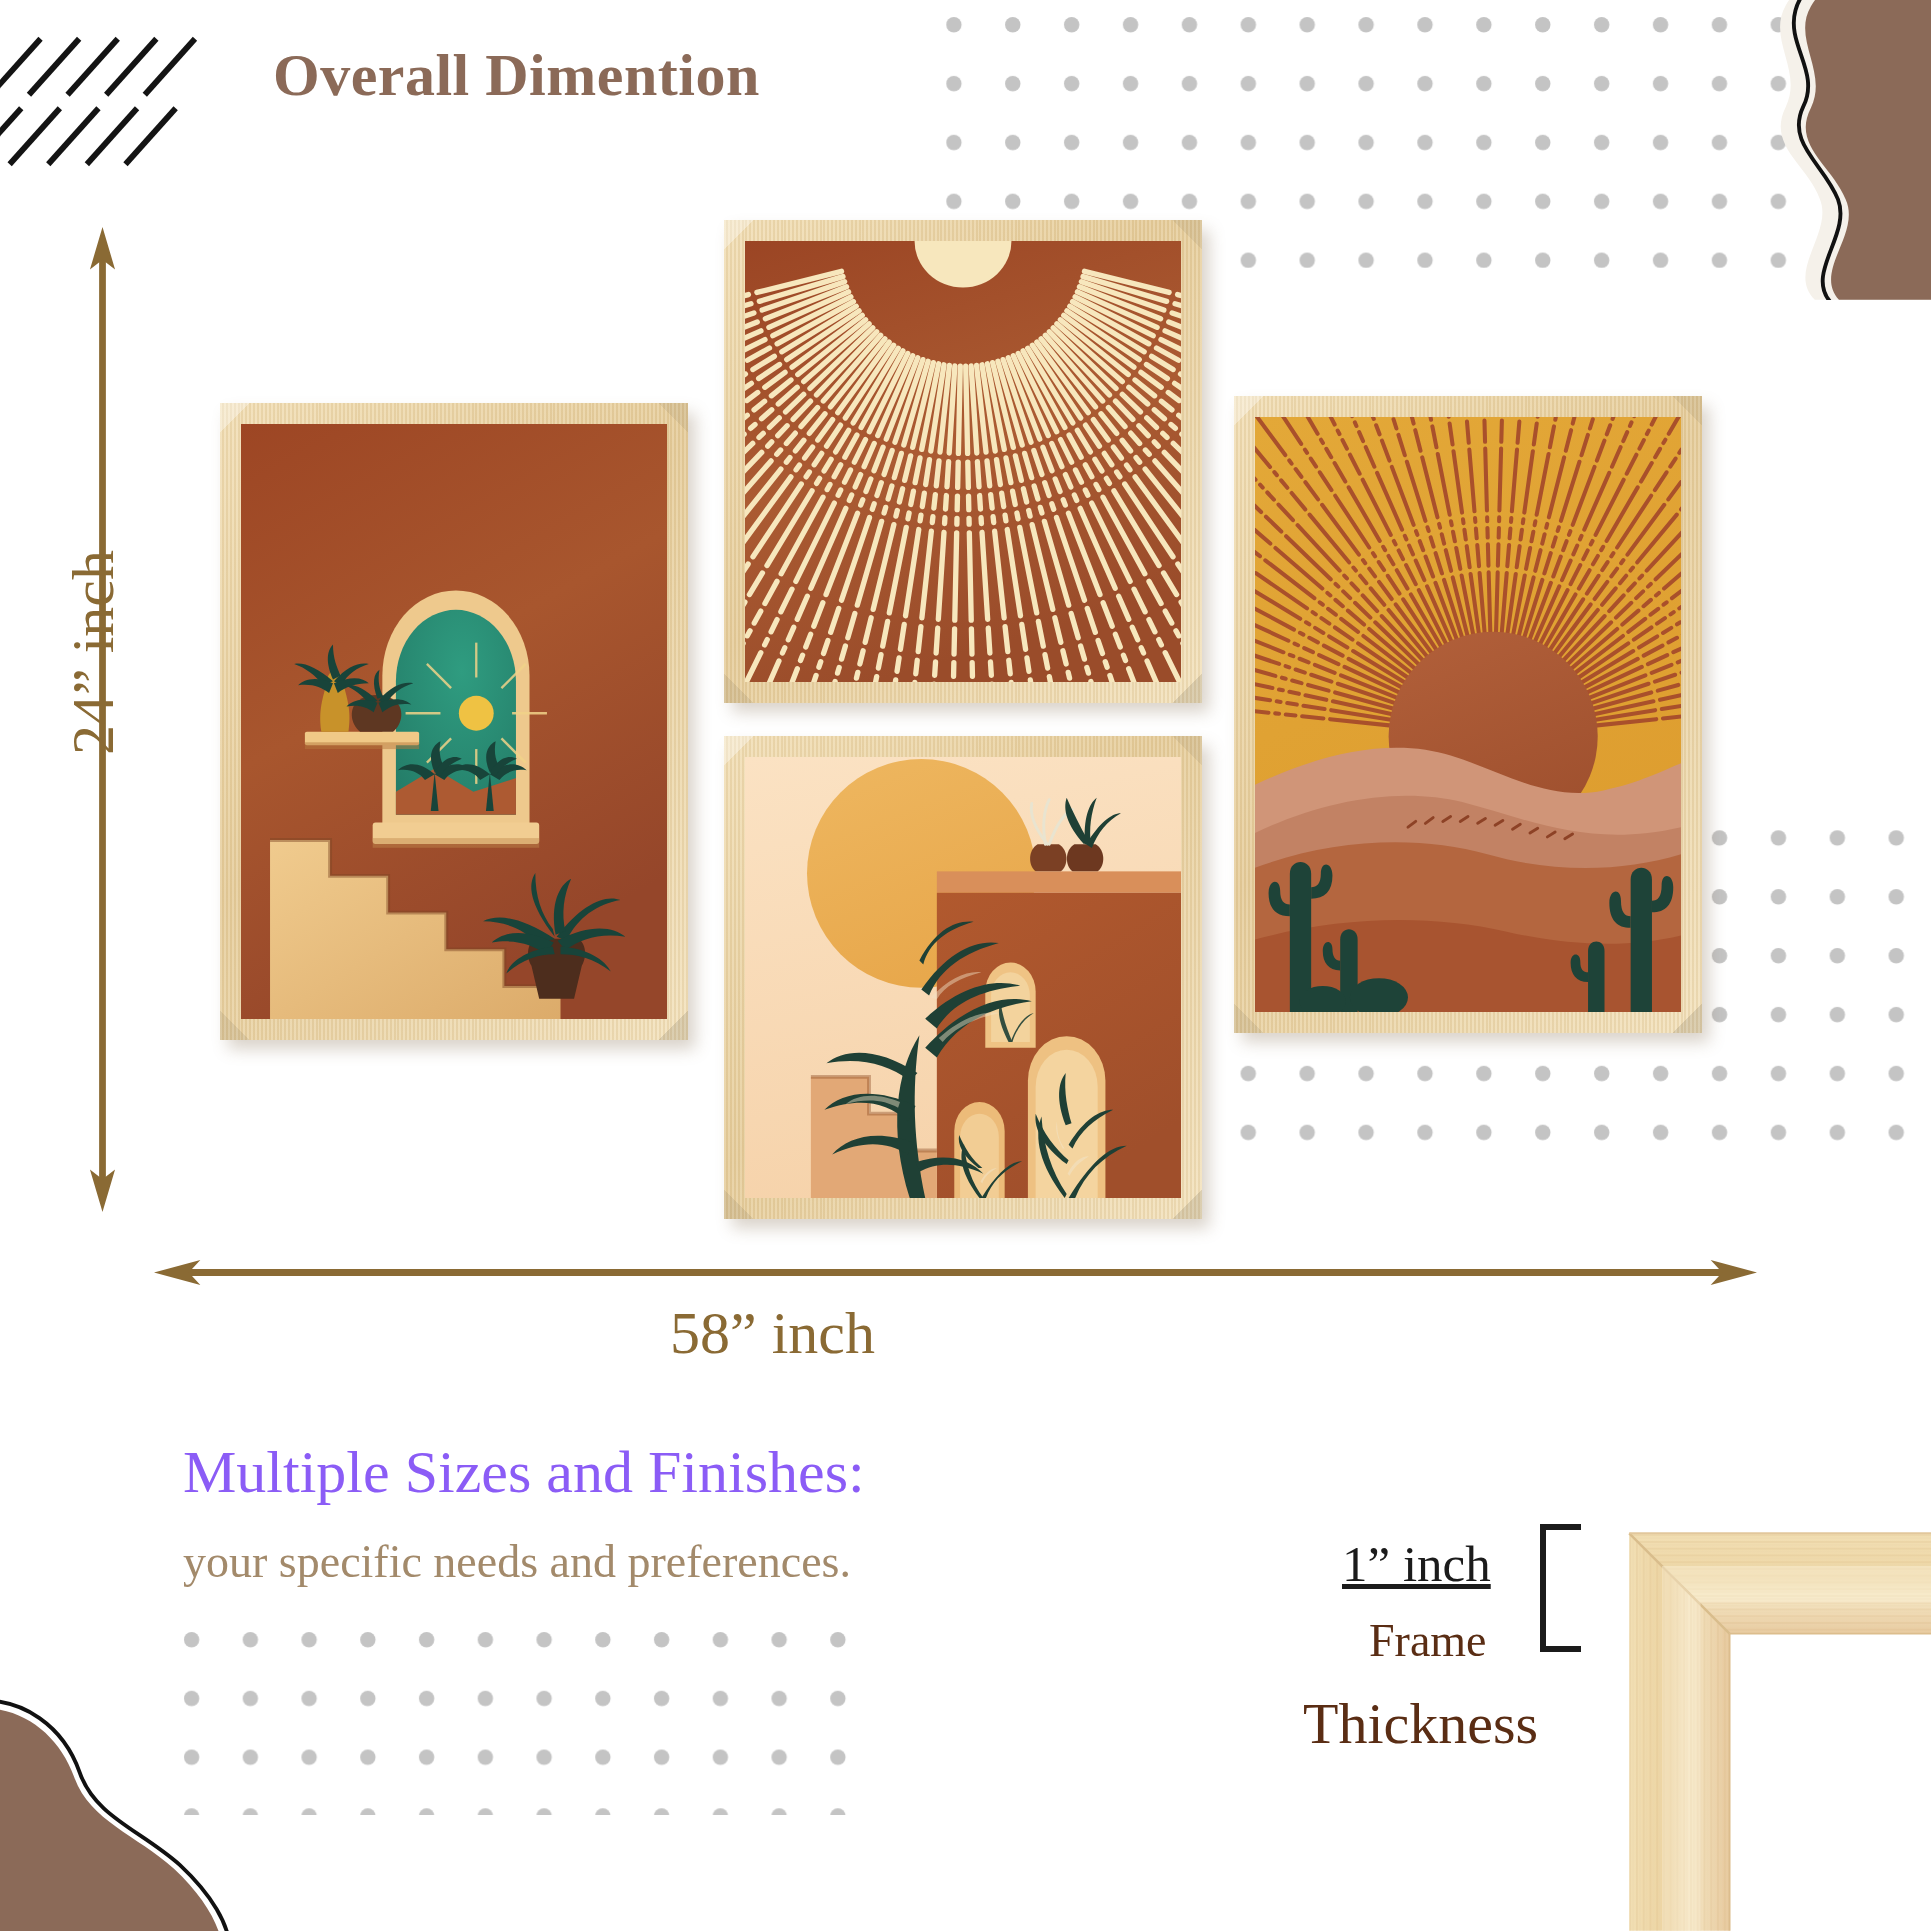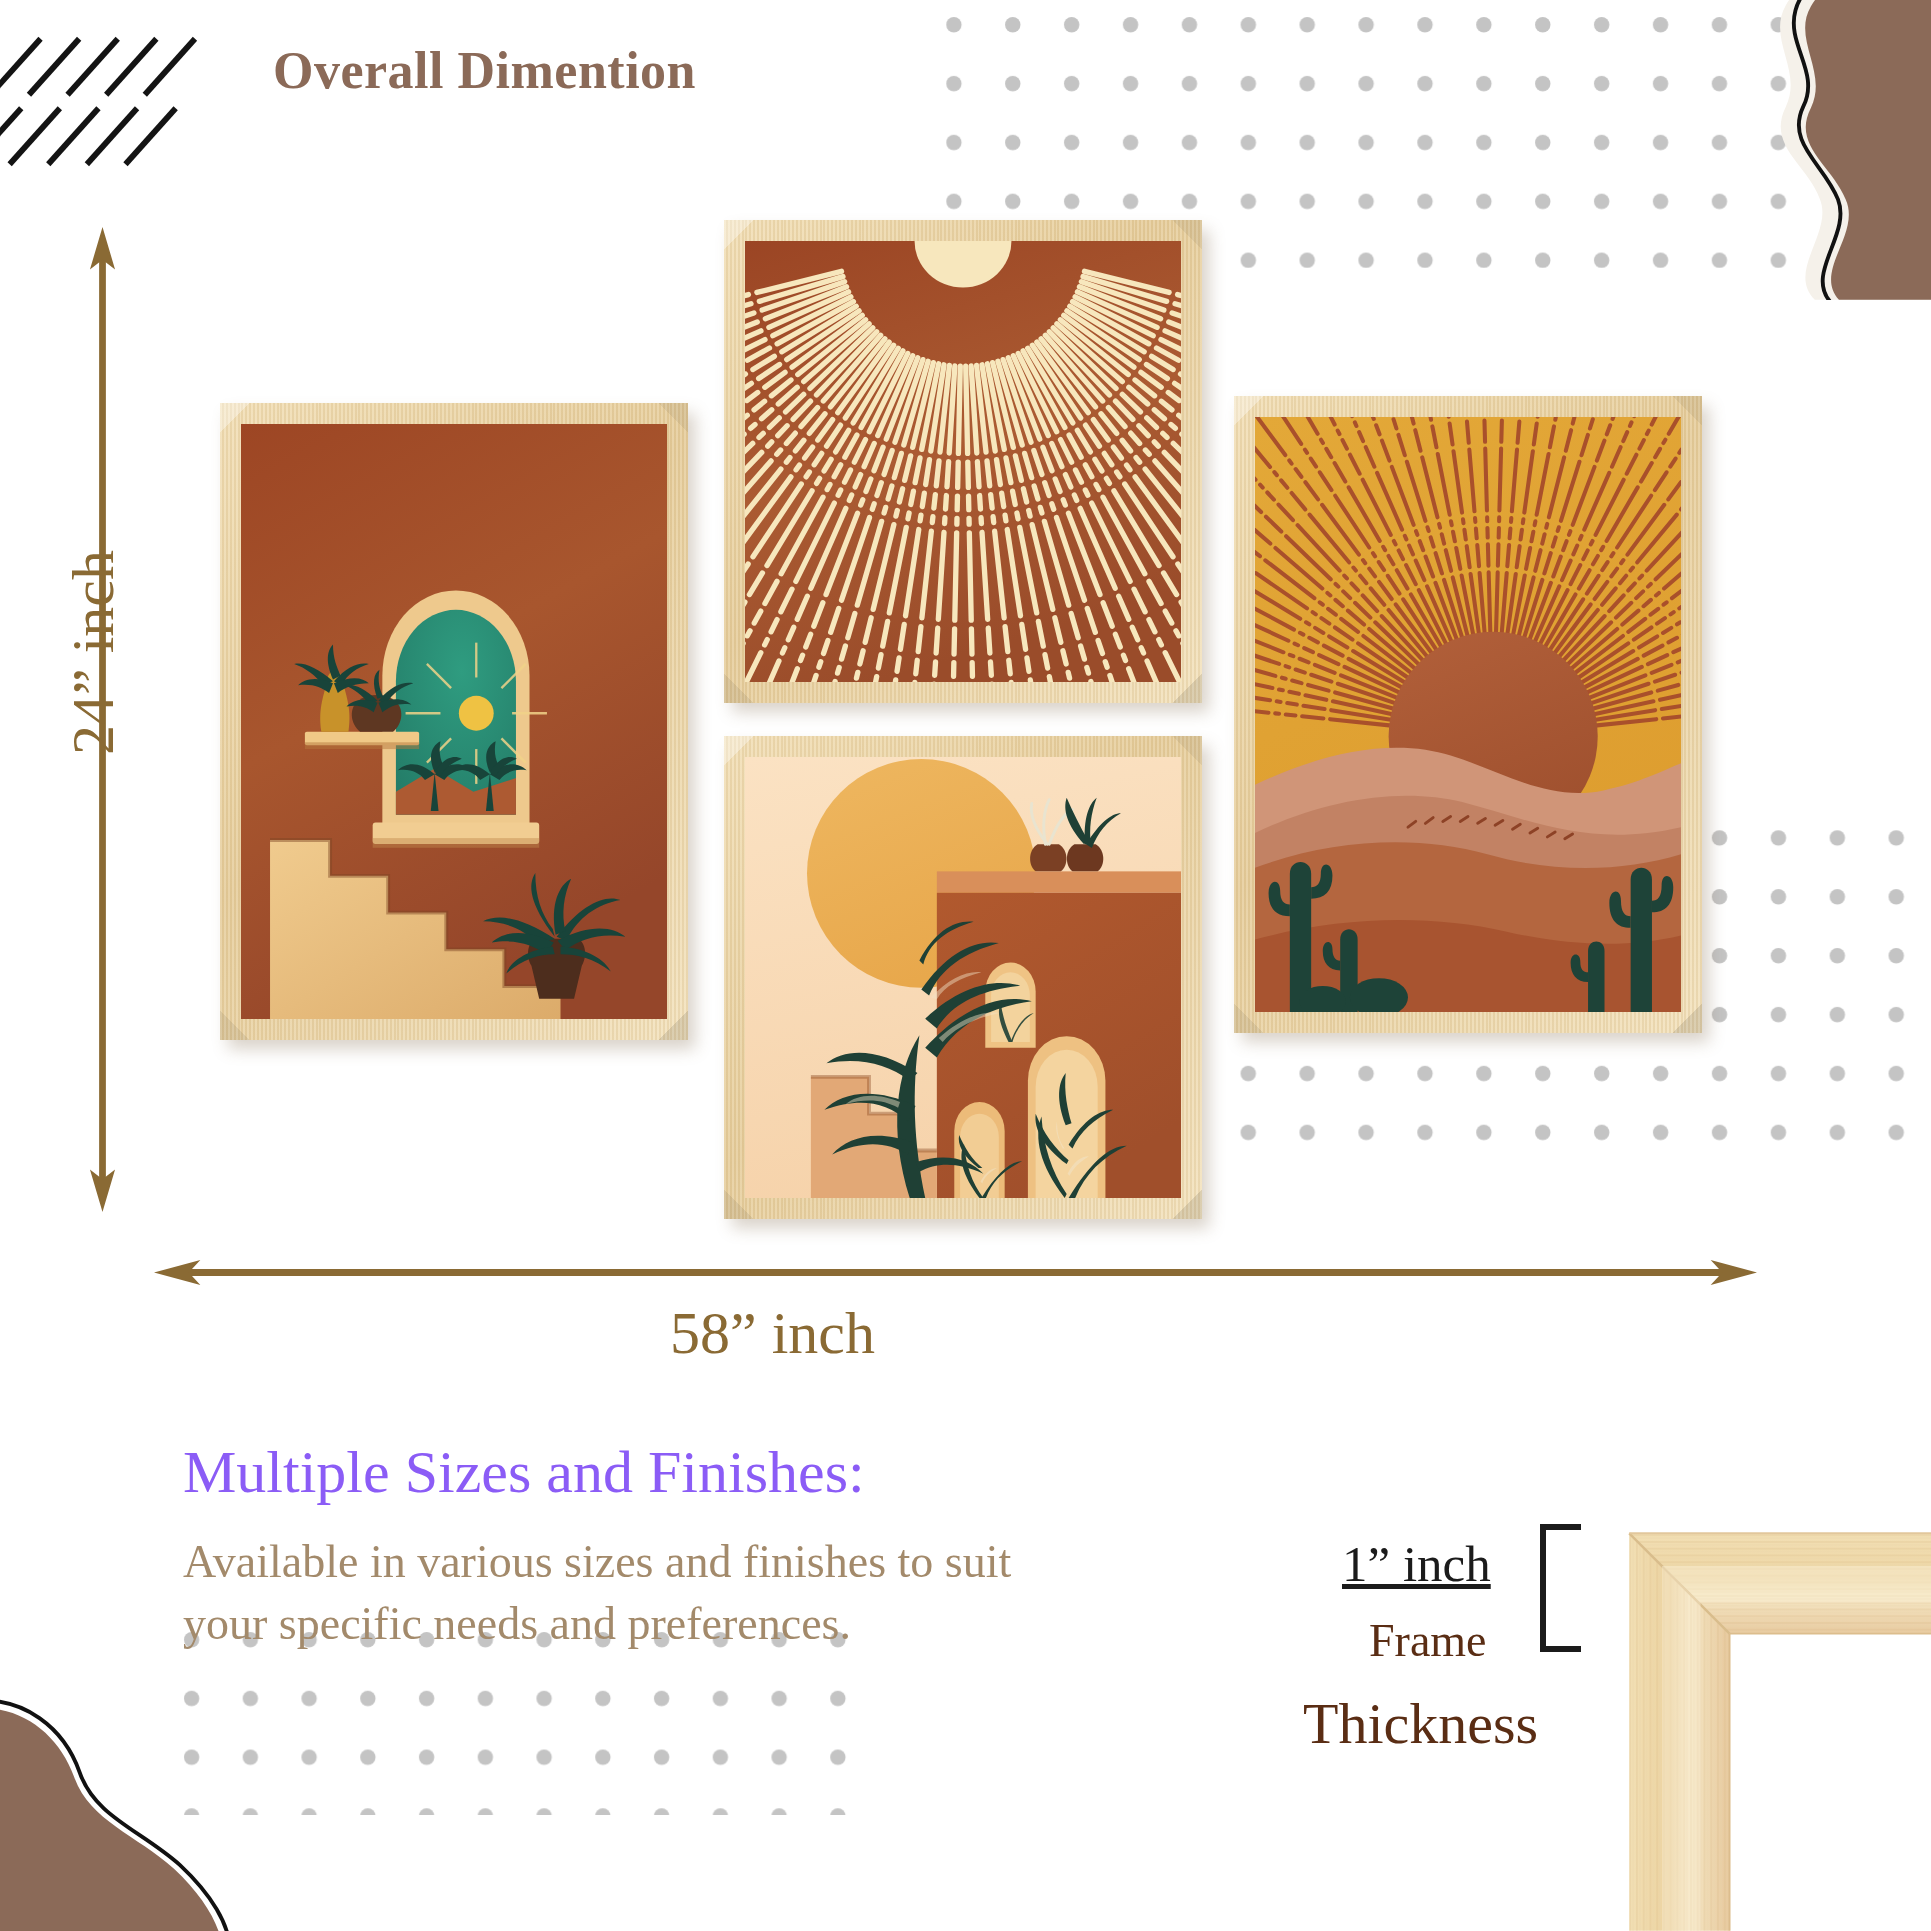--- a/index.html
+++ b/index.html
@@ -16,21 +16,21 @@
   .dotgrid{position:absolute;}
   .dotgrid svg{display:block;}
 
   .hatch{position:absolute;left:0;top:29px;width:222px;height:135px;}
 
   .blob{position:absolute;}
 
   
   .title{
     position:absolute;left:273px;top:41px;
-    font-size:52px;letter-spacing:0.5px;
+    font-size:60px;letter-spacing:0.5px;
     color:#8b6a58;font-weight:700;
     white-space:nowrap;
   }
   .sizes-head{
     position:absolute;left:183px;top:1438px;
     font-size:60px;color:#8b5cf6;font-weight:400;
     white-space:nowrap;
   }
   .sizes-body{
     position:absolute;left:183px;top:1531px;
@@ -605,21 +605,20 @@
             <path d="M344 615 L344 552 c0 -13 17 -13 17 0 L361 615 Z"></path>
             <path d="M344 584 c-12 0 -18 -8 -18 -20 c0 -11 10 -11 10 -1 c0 8 3 11 8 11 Z"></path>
           </g>
         </svg>
       </div>
     </div>
   </div>
 
   <div class="sizes-head">Multiple Sizes and Finishes:</div>
   <div class="sizes-body">
-    <div>Available in various sizes and finishes to suit</div>
     <div>your specific needs and preferences.</div>
   </div>
 
   <div class="thick-inch">1” inch</div>
   <div class="bracket"></div>
   <div class="thick-frame">Frame</div>
   <div class="thick-thickness">Thickness</div>
 
   <div class="corner-frame">
     <svg width="328" height="425" viewBox="0 0 340 440">

